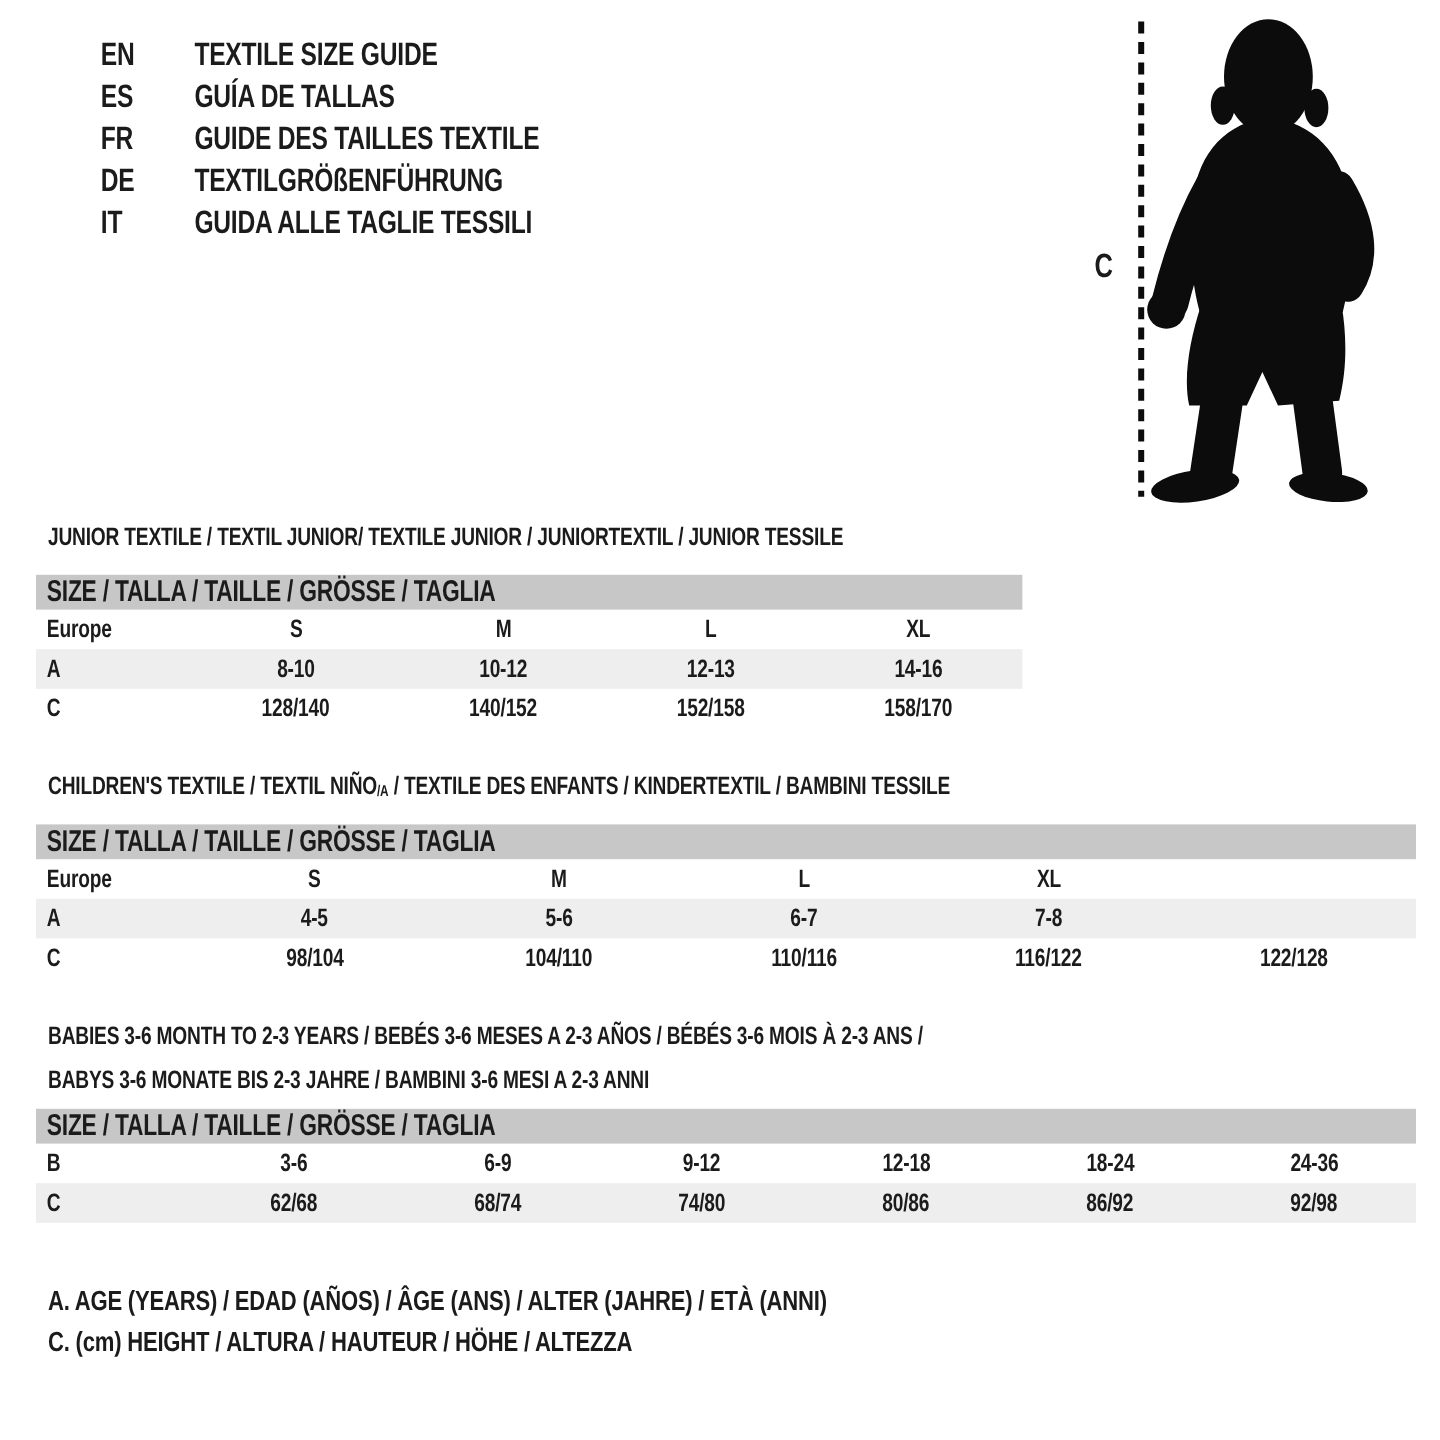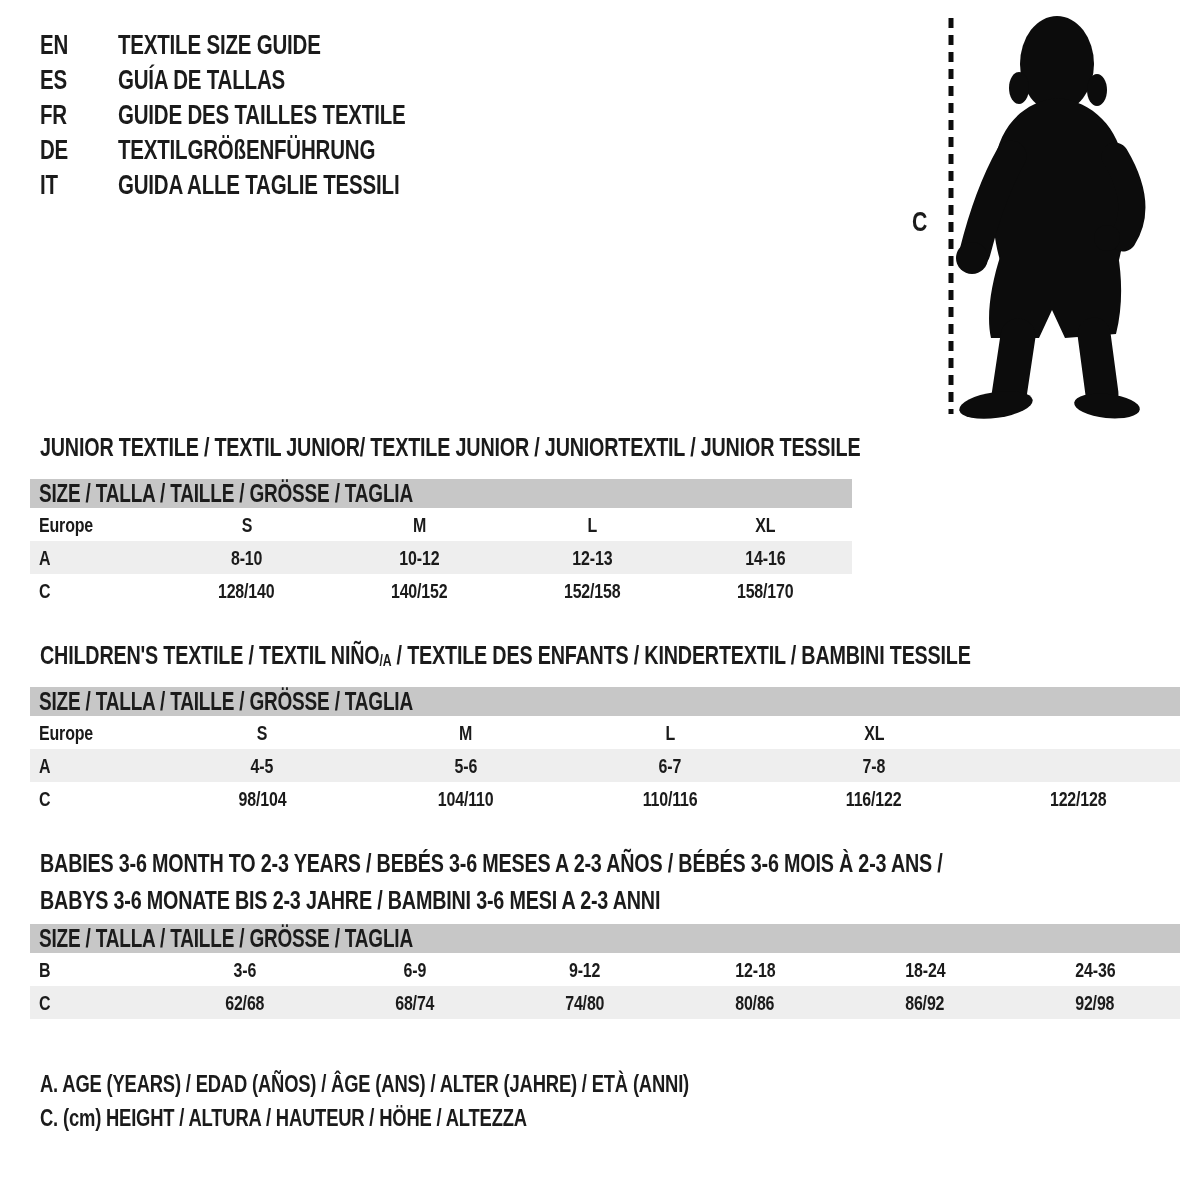--- a/index.html
+++ b/index.html
@@ -8,29 +8,29 @@
     font-family:"Liberation Sans",sans-serif;font-weight:700;color:#1b1b1b;
     overflow:hidden;-webkit-font-smoothing:antialiased;
   }
   
   .cx{display:inline-block;white-space:nowrap;transform:scaleX(0.76);letter-spacing:-0.01em;}
   .cxl{transform-origin:0 50%;}
   .cxc{transform-origin:50% 50%;}
 
   
   .lang-block{position:absolute;left:40px;top:28px;}
-  .lang-row{display:flex;height:35px;align-items:center;font-size:27px;}
+  .lang-row{display:flex;height:35px;align-items:center;font-size:27px;margin-left:44px;}
   .lang-code{width:78px;flex:0 0 78px;}
 
   
   .figure-svg{position:absolute;left:935px;top:6px;}
   .c-label{position:absolute;left:912px;top:206px;font-size:28px;}
 
   
-  .sec-head{position:absolute;left:40px;font-size:26px;line-height:37px;}
+  .sec-head{position:absolute;left:40px;font-size:21px;line-height:37px;}
   .sub-a{font-size:0.62em;vertical-align:-0.12em;}
 
   
   .size-table{position:absolute;left:30px;}
   .t-header{height:29px;display:flex;align-items:center;padding-left:9px;font-size:25px;}
   .t-row{display:grid;height:33px;align-items:center;font-size:21px;}
   .cols4{grid-template-columns:130px repeat(4,1fr);}
   .cols5{grid-template-columns:130px repeat(5,1fr);}
   .cols6{grid-template-columns:130px repeat(6,1fr);}
   .tcell{overflow:visible;}

